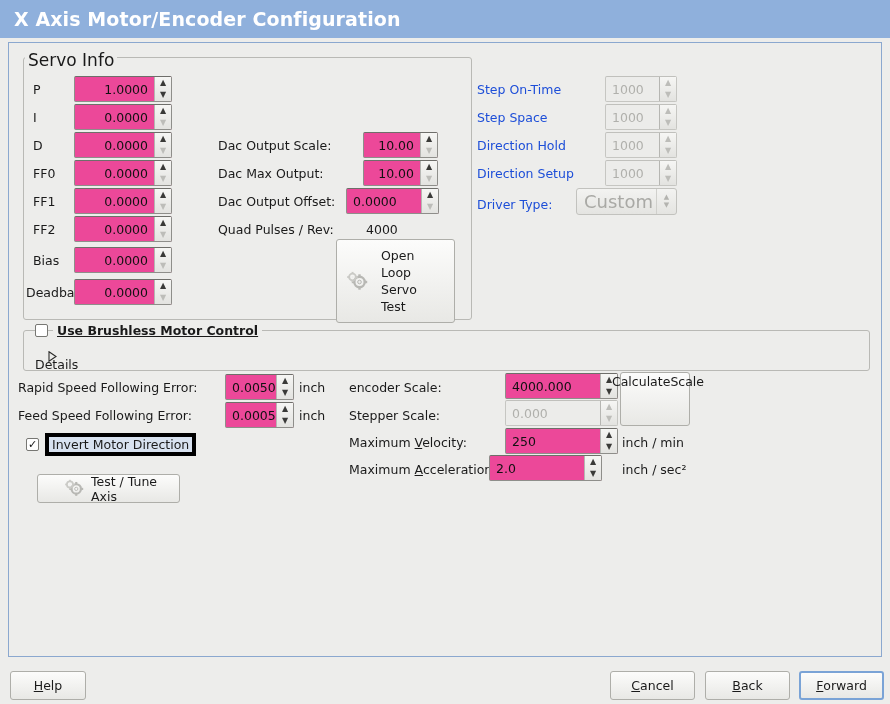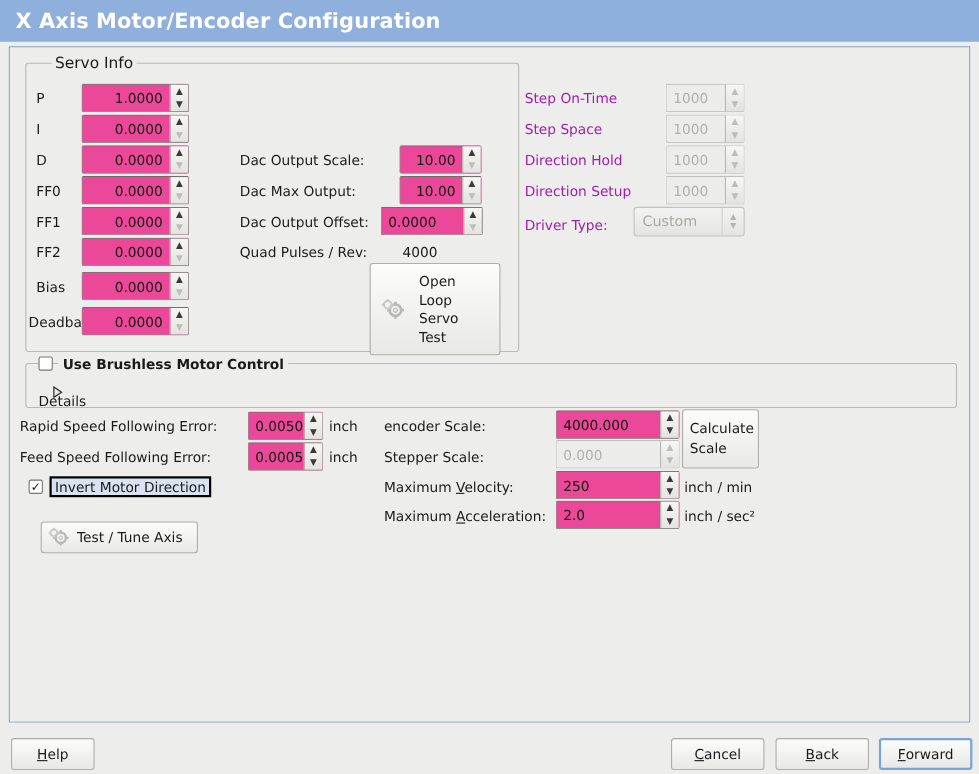--- a/index.html
+++ b/index.html
@@ -39,37 +39,37 @@
   }
 
   
   .frame {
     position: absolute;
     border: 1px solid #b9b9b5;
     border-radius: 3px;
   }
   .frame > .frame-title {
     position: absolute;
-    top: -8px; left: 23px;
+    top: -8px; left: 1px;
     background: #ededeb;
     padding: 0 3px;
-    font-size: 14px;
+    font-size: 17px;
     color: #1a1a1a;
   }
   .frame.disabled > .frame-title { color: #a9a9a5; }
 
   
   .lbl {
     position: absolute;
     font-size: 12.5px;
     color: #1a1a1a;
     white-space: nowrap;
     line-height: 14px;
   }
-  .lbl.dis { color: #a21caf; }
+  .lbl.dis { color: #1d4ed8; }
   .lbl u { text-decoration: underline; }
 
   
   .spin {
     position: absolute;
     display: flex;
     height: 26px;
     background: #ec4899;
     border: 1px solid #8e8e8a;
     border-top-color: #6e6e6a;
@@ -107,21 +107,21 @@
 
   
   .combo {
     position: absolute;
     display: flex; align-items: center;
     height: 27px;
     border: 1px solid #c2c2be;
     border-radius: 3px;
     background: linear-gradient(#f3f3f1, #e4e4e1);
   }
-  .combo .ctext { flex:1; padding-left: 7px; font-size:13px; color:#a9a9a5; }
+  .combo .ctext { flex:1; padding-left: 7px; font-size:18px; color:#a9a9a5; }
   .combo .carrow {
     width: 20px; height: 100%;
     border-left: 1px solid #d0d0cc;
     display:flex; flex-direction:column; align-items:center; justify-content:center;
     color:#b3b3af; font-size:7px; line-height:1.05;
   }
 
   
   .btn {
     position: absolute;
@@ -147,21 +147,21 @@
     border: 1px solid #777773;
     border-radius: 2px;
     display:flex; align-items:center; justify-content:center;
     font-size: 11px; color:#111; line-height:1;
     flex: none;
   }
   .cbrow .cblabel { margin-left: 7px; font-size:12.5px; white-space:nowrap; }
   .cbrow .cblabel.bold { font-weight: bold; }
   .cbrow .cblabel.sel {
     background: #d8e2f0;
-    border: 2px solid #000000;
+    border: 4px solid #000000;
     padding: 0px 3px;
     margin-left: 6px;
   }
 
   
   .expander { position:absolute; display:flex; align-items:center; }
   .expander .tri {
     width: 0; height: 0;
     border-left: 7px solid #2a2a28;
     border-top: 5px solid transparent;
@@ -348,21 +348,21 @@
   <span class="lbl dis" style="left:468px; top:155px;">Driver Type:</span>
   <div class="combo" style="left:567px; top:145px; width:101px;">
     <span class="ctext">Custom</span>
     <span class="carrow">▲<br>▼</span>
   </div>
 
   <div class="frame" style="left:14px; top:287px; width:847px; height:41px;">
   </div>
   <div class="cbrow" style="left:26px; top:280px;">
     <span class="cbox"></span>
-    <span class="cblabel bold" style="background:#ededeb; padding:0 4px; margin-left:5px;">Use Brushless Motor Control</span>
+    <span class="cblabel bold" style="background:#ededeb; padding:0 4px; margin-left:5px;text-decoration:underline;">Use Brushless Motor Control</span>
   </div>
   <div class="expander" style="left:26px; top:303px;flex-direction:column;">
     <span class="tri" style="border-left:none;width:9px;height:11px;position:relative;">
       <svg width="9" height="11" viewBox="0 0 9 11" style="position:absolute;left:0;top:0;">
         <polygon points="1,0.8 8,5.5 1,10.2" fill="none" stroke="#2a2a28" stroke-width="1.1"></polygon>
       </svg>
     </span>
     <span style="font-size:12.5px;">Details</span>
   </div>
 
@@ -384,21 +384,21 @@
         <i>▼</i>
       </span>
   </div>
   <span class="lbl" style="left:290px; top:366px;">inch</span>
 
   <div class="cbrow" style="left:17px; top:390px;">
     <span class="cbox">✓</span>
     <span class="cblabel sel">Invert Motor Direction</span>
   </div>
 
-  <div class="btn" style="left:28px; top:431px; width:143px; height:29px; justify-content:flex-start; padding-left:4px;">
+  <div class="btn" style="left:28px; top:431px; width:143px; height:29px; justify-content:flex-start; padding-left:25px;">
     <span class="gear-ico">
       <svg width="22" height="18" viewBox="0 0 24 20">
         <circle cx="14.5" cy="11" r="5.2" fill="none" stroke="#b8b8b4" stroke-width="2.4"></circle>
         <circle cx="14.5" cy="11" r="1.8" fill="#f3f3f1" stroke="#b8b8b4" stroke-width="1"></circle>
         <g fill="#b8b8b4">
           <rect x="13.3" y="3.3" width="2.4" height="2.6"></rect>
           <rect x="13.3" y="16.1" width="2.4" height="2.6"></rect>
           <rect x="6.8" y="9.8" width="2.6" height="2.4"></rect>
           <rect x="19.6" y="9.8" width="2.6" height="2.4"></rect>
         </g>
@@ -426,41 +426,41 @@
 
   <span class="lbl" style="left:340px; top:366px;">Stepper Scale:</span>
   <div class="spin left dim" style="left:496px; top:357px; width:113px;">
     <span class="val">0.000</span>
     <span class="btns">
         <i>▲</i>
         <i>▼</i>
       </span>
   </div>
 
-  <div class="btn" style="left:611px; top:329px; width:70px; height:54px; flex-direction:column; align-items:flex-start; padding-left:6px; justify-content:center; line-height:18px;">
+  <div class="btn" style="left:611px; top:329px; width:70px; height:54px; flex-direction:row; align-items:flex-start; padding-left:6px; justify-content:center; line-height:18px;">
     <span>Calculate</span>
     <span>Scale</span>
   </div>
 
   <span class="lbl" style="left:340px; top:393px;">
     <span>Maximum </span><u>V</u><span>elocity:</span>
   </span>
   <div class="spin left" style="left:496px; top:385px; width:113px;justify-content:center;">
     <span class="val">250</span>
     <span class="btns">
         <i>▲</i>
         <i>▼</i>
       </span>
   </div>
   <span class="lbl" style="left:613px; top:393px;">inch / min</span>
 
   <span class="lbl" style="left:340px; top:420px;">
     <span>Maximum </span><u>A</u><span>cceleration:</span>
   </span>
-  <div class="spin left" style="left:496px; top:412px; width:113px;">
+  <div class="spin left" style="left:480px; top:412px; width:113px;">
     <span class="val">2.0</span>
     <span class="btns">
         <i>▲</i>
         <i>▼</i>
       </span>
   </div>
   <span class="lbl" style="left:613px; top:420px;">inch / sec²</span>
 
 </div>
 

